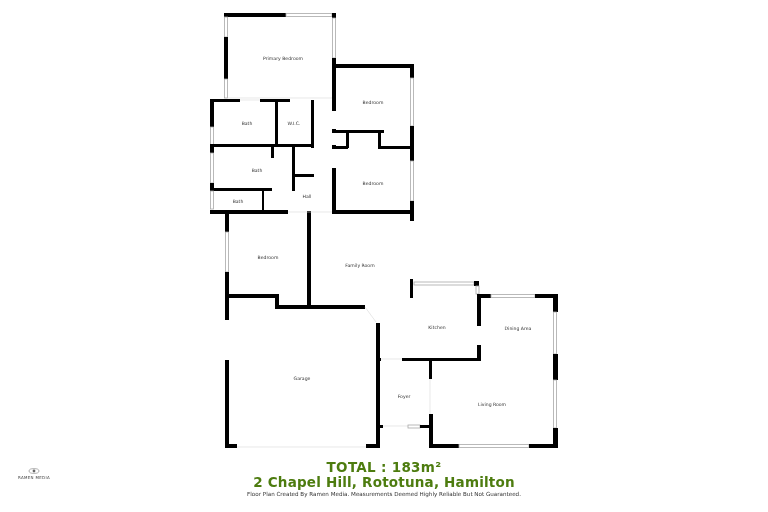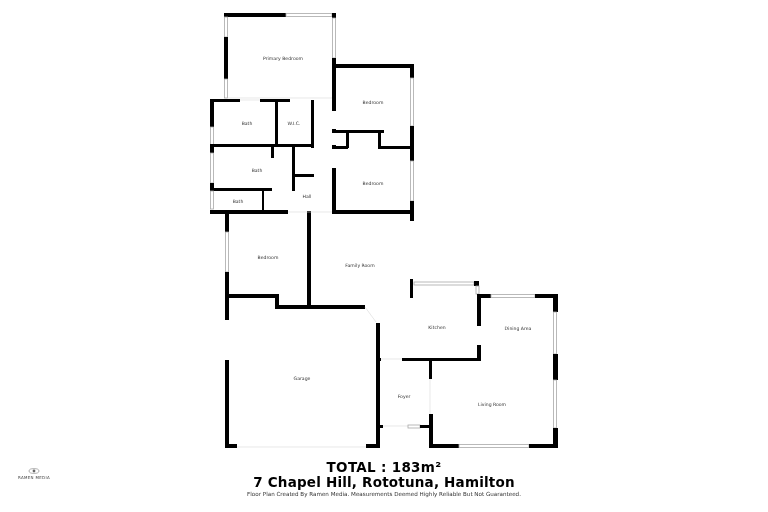--- a/index.html
+++ b/index.html
@@ -2,21 +2,21 @@
 <html><head>
 <meta charset="utf-8">
 <style>
   html, body { margin: 0; padding: 0; background: #ffffff; }
   body { width: 768px; height: 512px; position: relative; overflow: hidden; font-family: "DejaVu Sans", sans-serif; }
   #plan { position: absolute; left: 0; top: 0; width: 768px; height: 512px; }
   .wall { fill: #000; }
   .win { fill: #fff; stroke: #a8a8a8; stroke-width: 0.8; }
   .gap { stroke: #d8d8d8; stroke-width: 0.6; fill: none; }
   .room-label { font-family: "DejaVu Sans", sans-serif; font-size: 4.6px; fill: #333; text-anchor: middle; }
-  .footer { position: absolute; left: 0; width: 768px; text-align: center; color: #000000; }
+  .footer { position: absolute; left: 0; width: 768px; text-align: center; color: #4d7c0f; }
   .total { top: 459px; font-family: "DejaVu Sans", sans-serif; font-weight: bold; font-size: 13.5px; letter-spacing: 0.3px; }
   .address { top: 474px; font-family: "DejaVu Sans", sans-serif; font-weight: bold; font-size: 13.5px; letter-spacing: 0.2px; }
   .disclaimer { top: 491px; font-family: "DejaVu Sans", sans-serif; font-size: 5.6px; color: #333; }
   .logo { position: absolute; left: 14px; top: 468px; width: 40px; text-align: center; }
   .logo-mark { display: block; margin: 0 auto; width: 12px; height: 6px; }
   .logo-text { display: block; font-family: "DejaVu Sans", sans-serif; font-size: 4px; color: #444; letter-spacing: 0.3px; margin-top: 1px; }
 </style>
 </head>
 <body>
 
@@ -147,14 +147,14 @@
 
 <div class="logo">
   <svg class="logo-mark" viewBox="0 0 12 6" xmlns="http://www.w3.org/2000/svg">
     <ellipse cx="6" cy="3" rx="5" ry="2.4" fill="none" stroke="#666" stroke-width="0.5"></ellipse>
     <circle cx="6" cy="3" r="1.4" fill="#666"></circle>
   </svg>
   <span class="logo-text">RAMEN MEDIA</span>
 </div>
 
 <div class="footer total">TOTAL : 183m²</div>
-<div class="footer address">7 Chapel Hill, Rototuna, Hamilton</div>
+<div class="footer address">2 Chapel Hill, Rototuna, Hamilton</div>
 <div class="footer disclaimer">Floor Plan Created By Ramen Media. Measurements Deemed Highly Reliable But Not Guaranteed.</div>
 
 </body></html>

